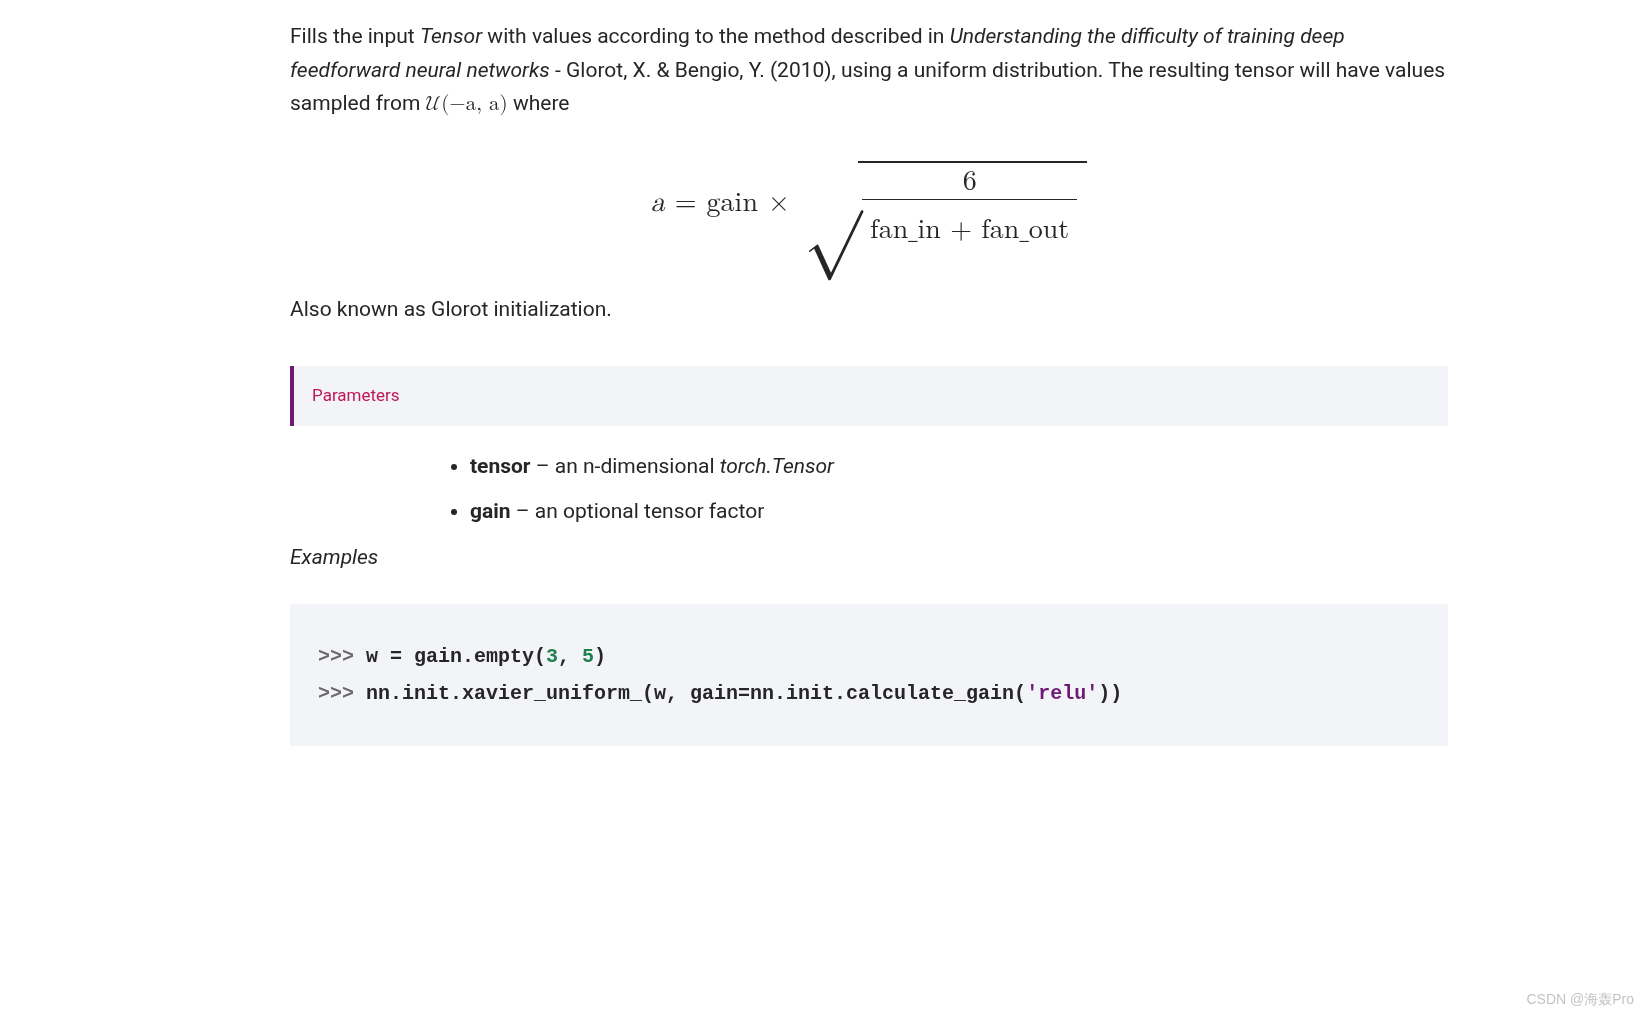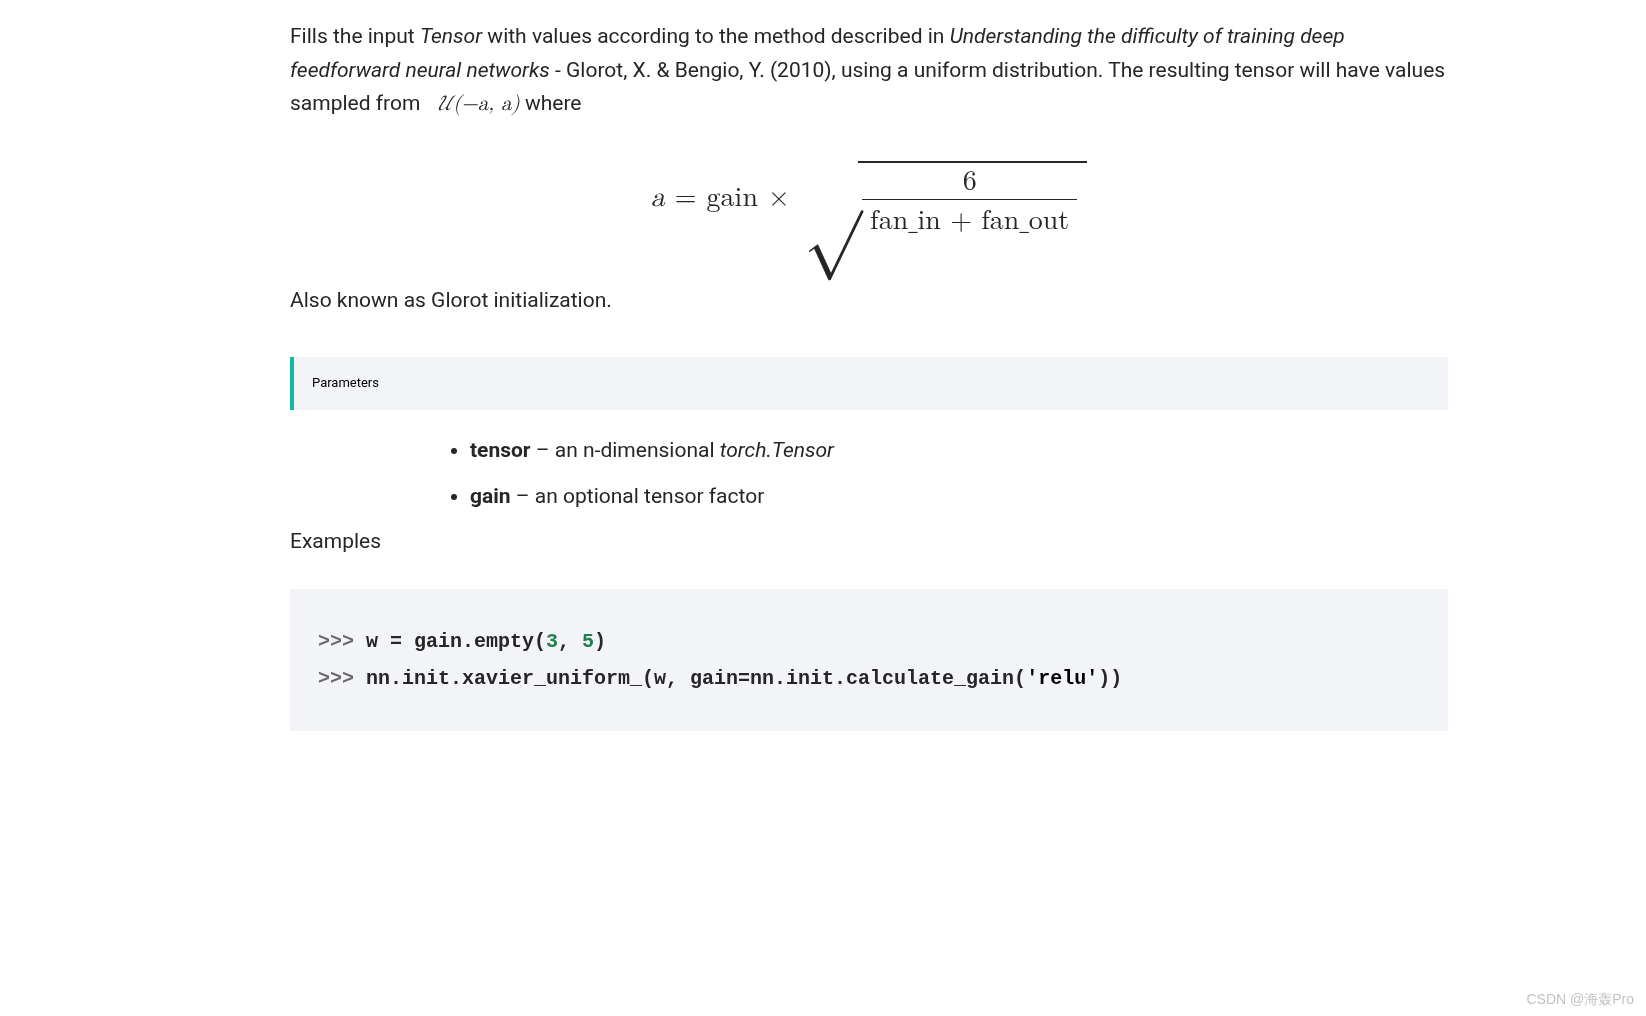--- a/index.html
+++ b/index.html
@@ -16,22 +16,20 @@
       margin: 0 auto;
       padding-left: 112px;
       padding-right: 20px;
     }
     .description {
       margin-bottom: 40px;
     }
     .italic { font-style: italic; }
     .math-inline {
       font-family: "Latin Modern Math", "STIX Two Math", Cambria, serif;
-      font-style: italic;
-      margin-left: 12px;
     }
     .math-display {
       text-align: center;
       font-family: "Latin Modern Math", "STIX Two Math", Cambria, serif;
       font-size: 28px;
       margin: 40px 0 50px 0;
       line-height: 1;
     }
     .math-display .row {
       display: inline-flex;
@@ -57,61 +55,62 @@
       display: inline-flex;
       flex-direction: column;
       align-items: center;
       vertical-align: middle;
     }
     .frac .num {
       padding: 0 8px 4px 8px;
     }
     .frac .den {
       border-top: 1.5px solid #262626;
-      padding: 6px 8px 0 8px;
+      padding: 15px 8px 0 8px;
     }
     .glorot-note {
       margin: 30px 0 40px 0;
     }
     .params-header {
       background: #f3f4f7;
-      border-left: 4px solid #14b8a6;
+      border-left: 4px solid #701a75;
       padding: 16px 18px;
-      font-size: 13px;
-      color: #000000;
+      font-size: 17px;
+      color: #be185d;
       margin-bottom: 24px;
     }
     .params-list {
       list-style: disc;
       padding-left: 180px;
     }
     .params-list li {
       margin-bottom: 12px;
       font-size: 21px;
     }
     .params-list .pname { font-weight: 700; }
     .examples-heading {
       font-size: 21px;
       margin-bottom: 30px;
       font-weight: 400;
+      font-style: italic;
     }
     .code-block {
       background: #f3f4f7;
       padding: 34px 28px;
       font-family: SFMono-Regular, Consolas, "Liberation Mono", Menlo, monospace;
       font-size: 20px;
       line-height: 1.85;
       font-weight: 600;
       color: #262626;
       white-space: pre;
       overflow-x: auto;
     }
     .tok-prompt { color: #6a6a6a; font-weight: 600; }
     .tok-num { color: #208050; }
-    .tok-str { color: #000000; }
+    .tok-str { color: #701a75; }
     .watermark {
       position: fixed;
       right: 12px;
       bottom: 6px;
       font-size: 14px;
       color: rgba(120,120,120,0.45);
       font-family: sans-serif;
     }
   </style>
 </head>

